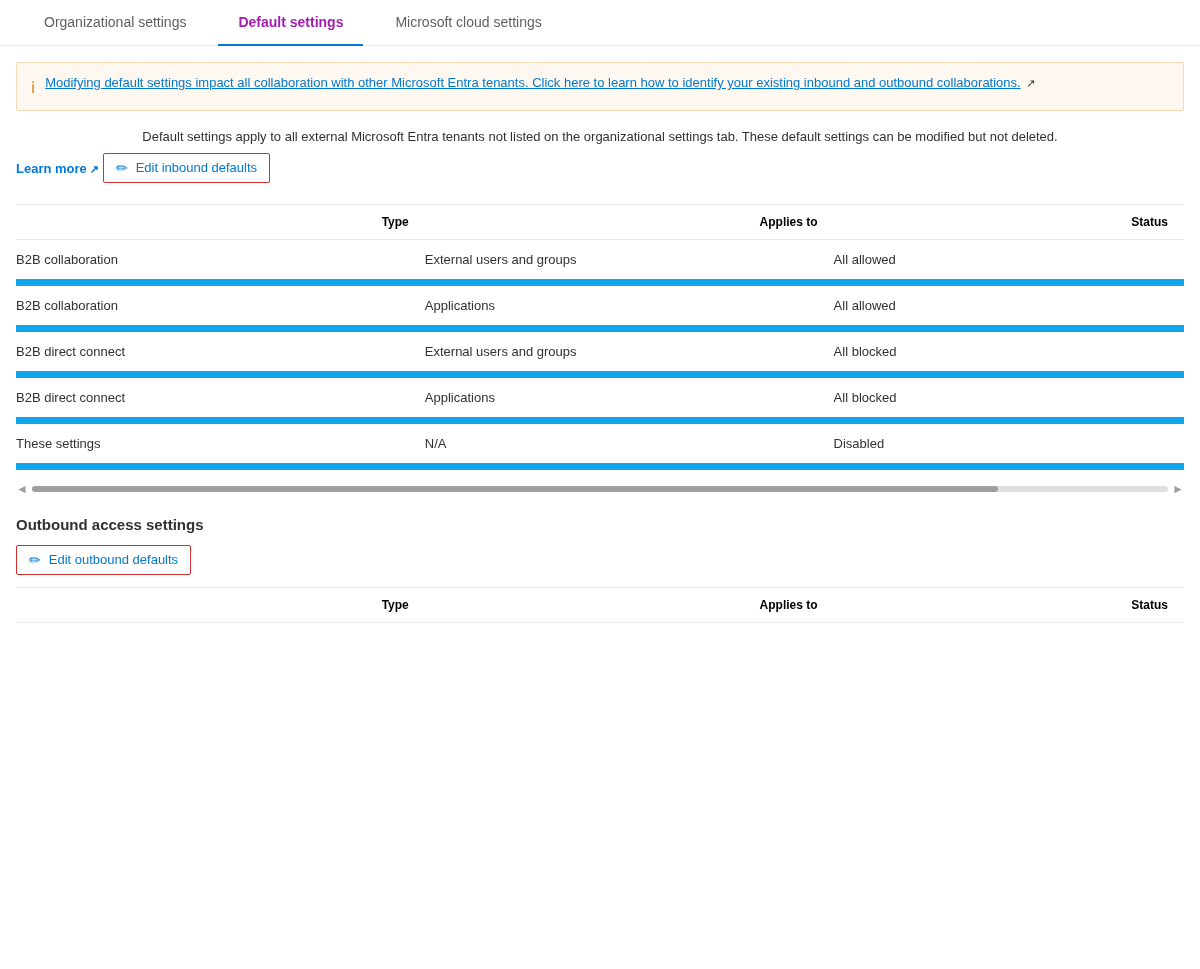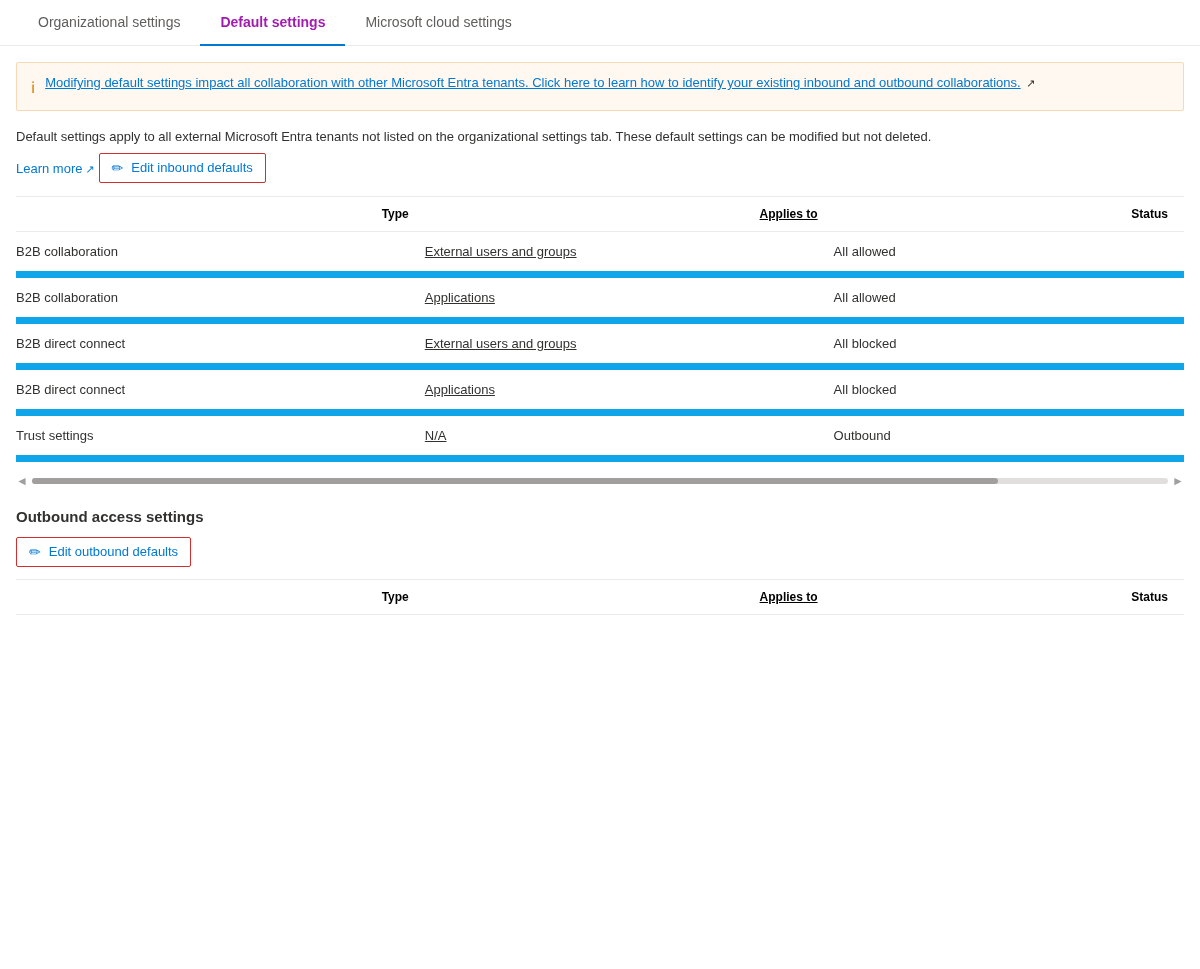--- a/index.html
+++ b/index.html
@@ -8,22 +8,22 @@
       font-size: 14px;
       color: #323130;
       background: #fff;
       padding: 0;
     }
 
     
     .tabs {
       display: flex;
       border-bottom: 1px solid #edebe9;
-      padding: 0 18px;
-      gap: 0;
+      padding: 0 24px;
+      gap: 12px;
     }
     .tab {
       padding: 14px 20px;
       cursor: pointer;
       font-size: 14px;
       color: #605e5c;
       border-bottom: 2px solid transparent;
       margin-bottom: -1px;
       white-space: nowrap;
     }
@@ -69,30 +69,32 @@
       font-size: 11px;
       margin-left: 2px;
     }
 
     
     .description {
       font-size: 13px;
       color: #323130;
       line-height: 1.5;
       margin-bottom: 6px;
+      text-align: center;
     }
     .learn-more {
       color: #0078d4;
       text-decoration: none;
       font-size: 13px;
       cursor: pointer;
       display: inline-flex;
       align-items: flex-end;
       gap: 3px;
-      margin-bottom: 20px;
+      margin-bottom: 28px;
+      font-weight: bold;
     }
 
     
     .section-title {
       font-size: 15px;
       font-weight: 600;
       color: #323130;
       margin-bottom: 12px;
       margin-top: 8px;
     }
@@ -142,21 +144,20 @@
       font-size: 13px;
       color: #323130;
       border-bottom: 7px solid #0ea5e9;
     }
     th:first-child, td:first-child {
       padding-left: 0;
       width: 35%;
     }
     th:nth-child(2), td:nth-child(2) {
       width: 35%;
-      text-decoration: underline;
     }
     th:nth-child(3), td:nth-child(3) {
       width: 30%;
     }
 
     
     .scrollbar-row {
       display: flex;
       align-items: center;
       gap: 4px;
@@ -252,23 +253,23 @@
       <td>B2B direct connect</td>
       <td>External users and groups</td>
       <td>All blocked</td>
     </tr>
           <tr>
       <td>B2B direct connect</td>
       <td>Applications</td>
       <td>All blocked</td>
     </tr>
           <tr>
-      <td>Trust settings</td>
+      <td>These settings</td>
       <td>N/A</td>
-      <td>Outbound</td>
+      <td>Disabled</td>
     </tr>
         </tbody>
     </table>
   </div>
 
   
   <div class="scrollbar-row">
     <span class="scroll-arrow">◄</span>
     <div class="scrollbar-track">
       <div class="scrollbar-thumb"></div>

